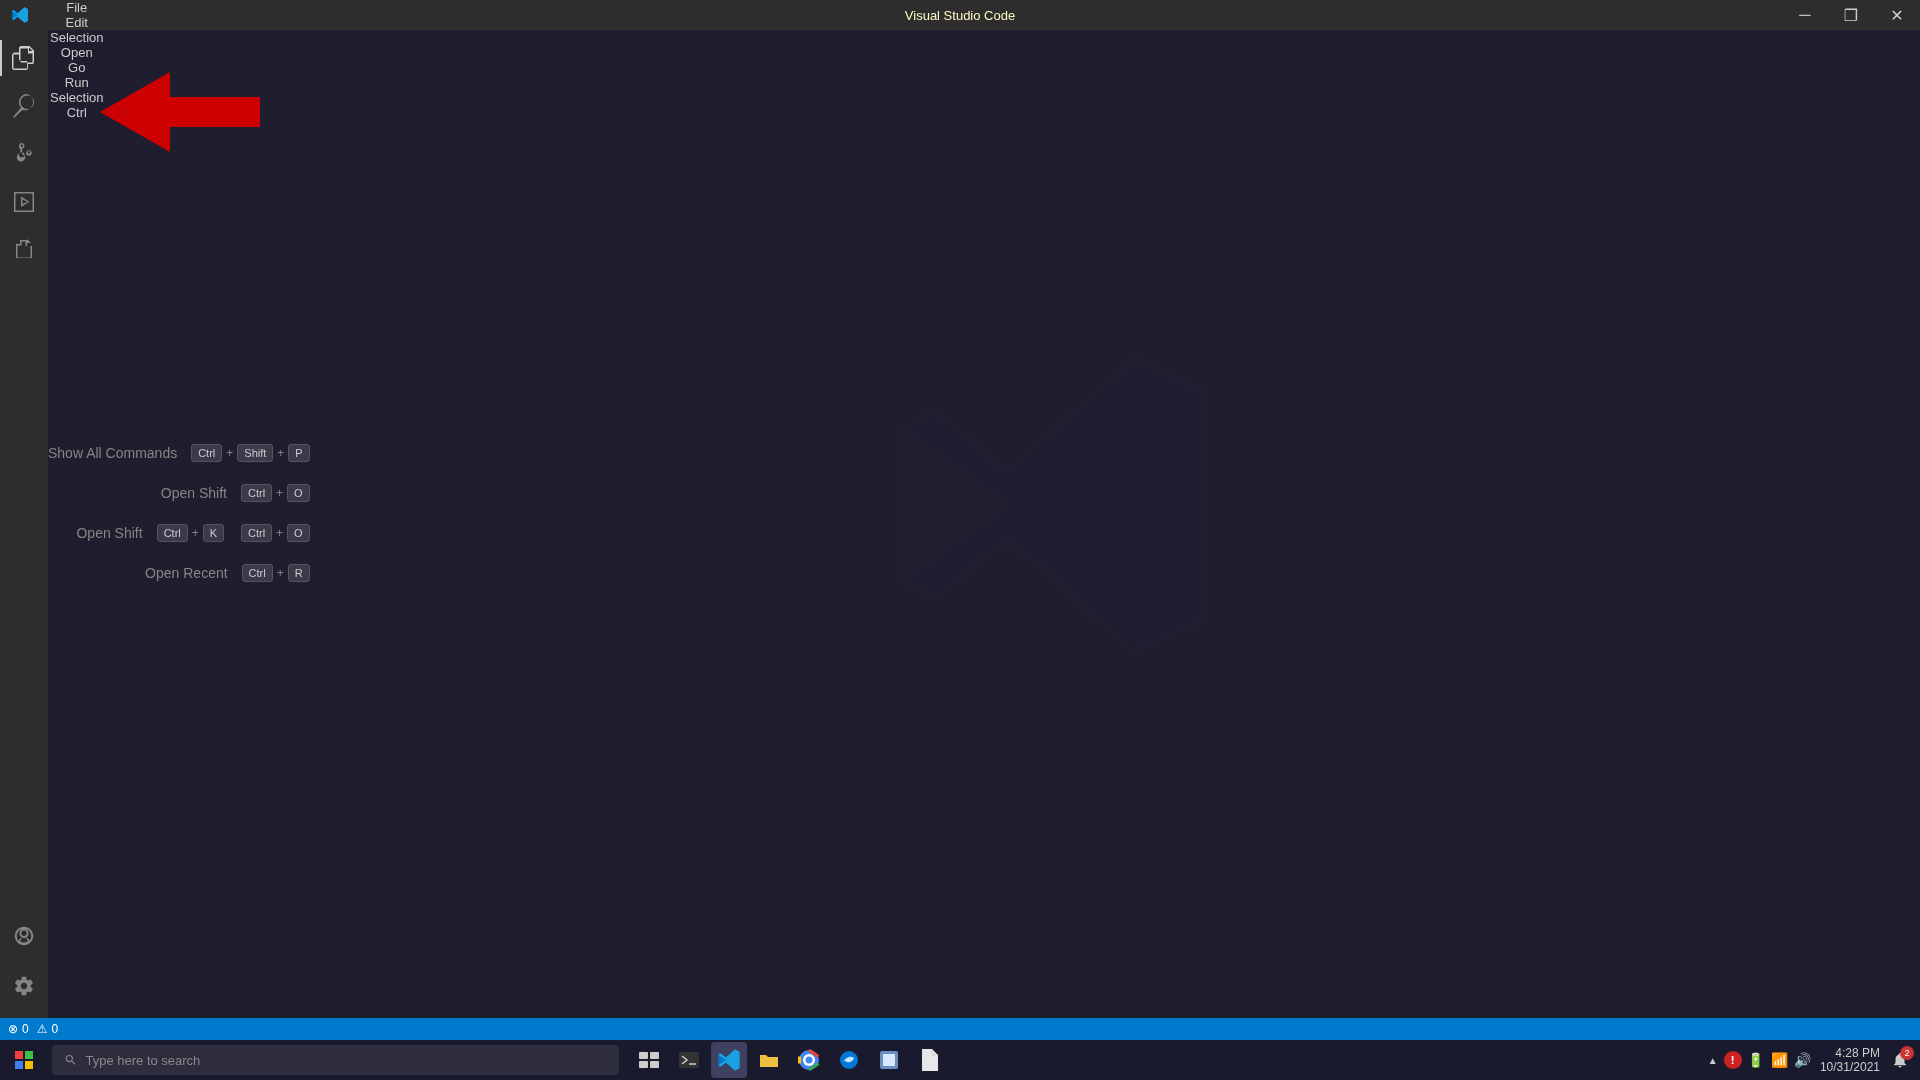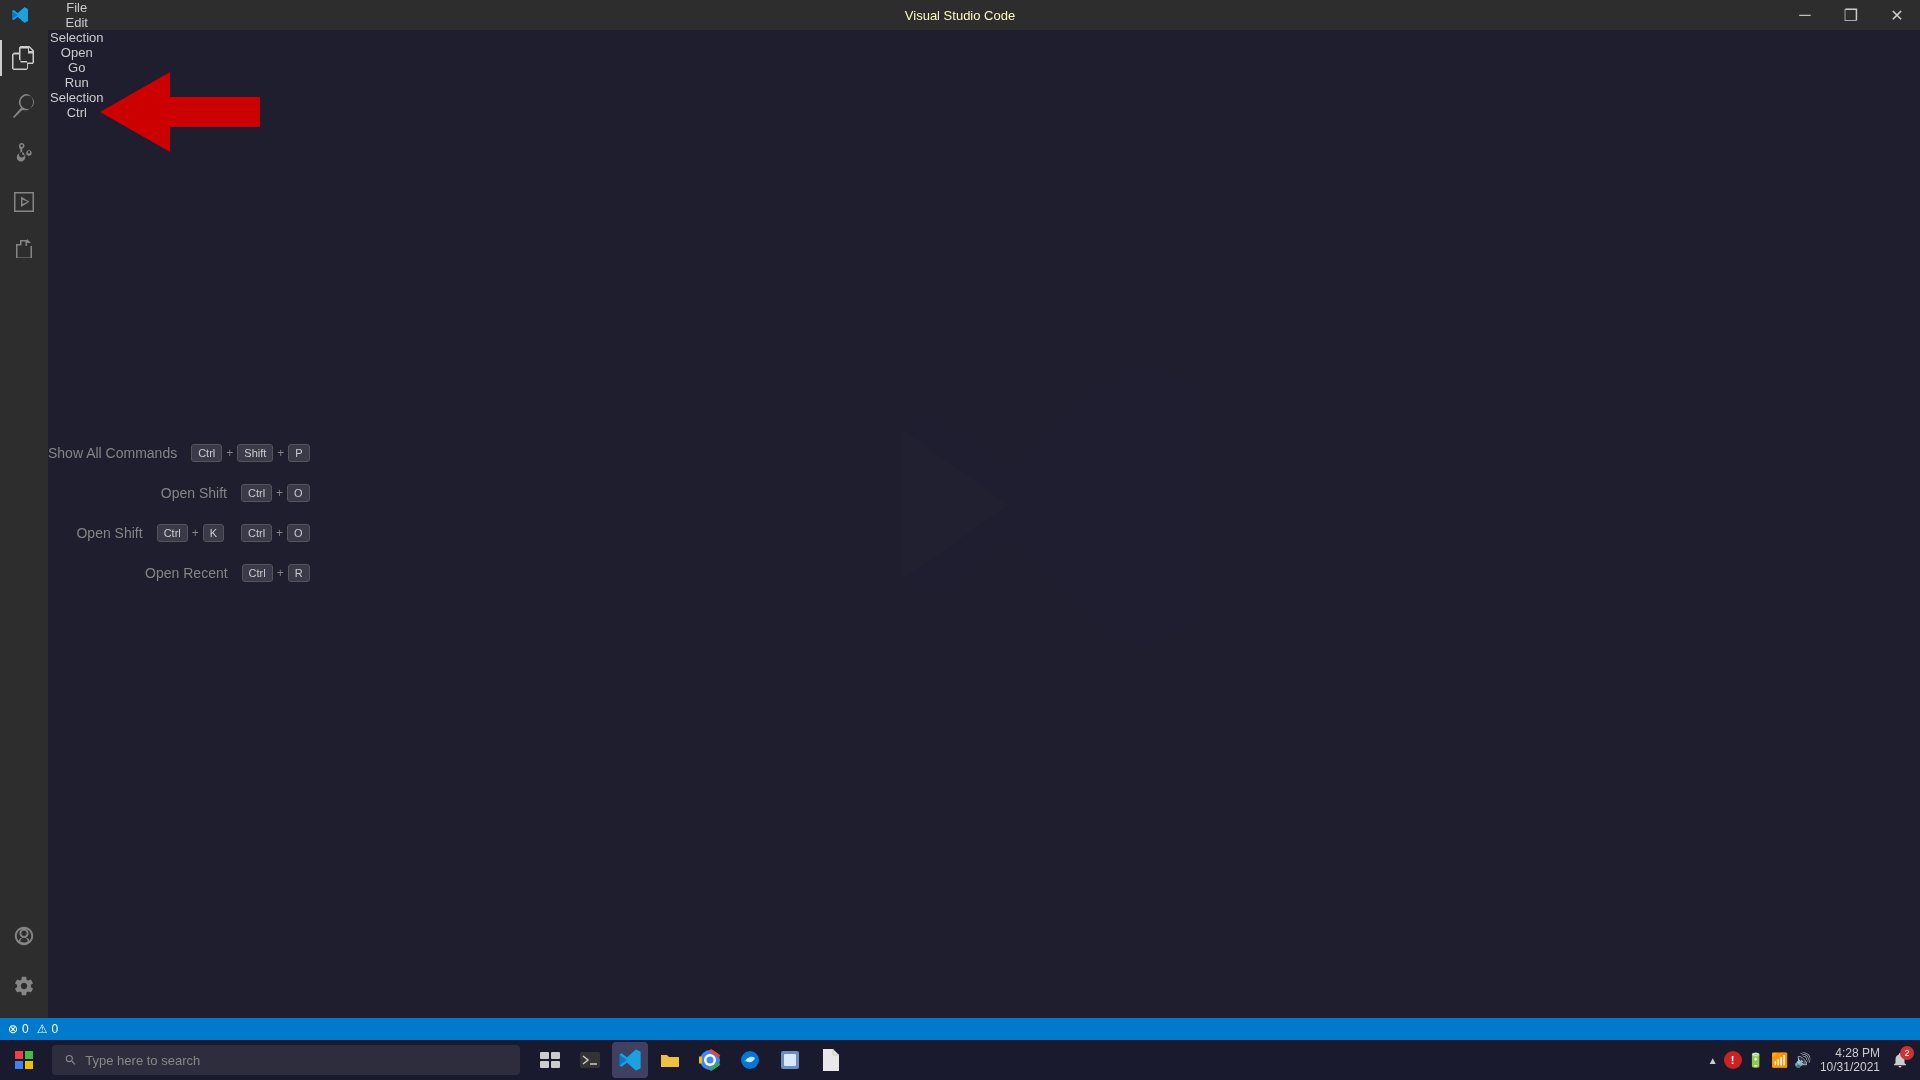--- a/index.html
+++ b/index.html
@@ -218,21 +218,21 @@
     #start-btn {
       width: 48px;
       height: 40px;
       display: flex;
       align-items: center;
       justify-content: center;
       background: #1a1a2e;
       cursor: pointer;
     }
     #search-bar {
-      width: 468px;
+      width: 567px;
       height: 30px;
       background: #2d2d3d;
       border: none;
       border-radius: 4px;
       display: flex;
       align-items: center;
       padding: 0 12px;
       gap: 8px;
       margin-left: 4px;
     }

